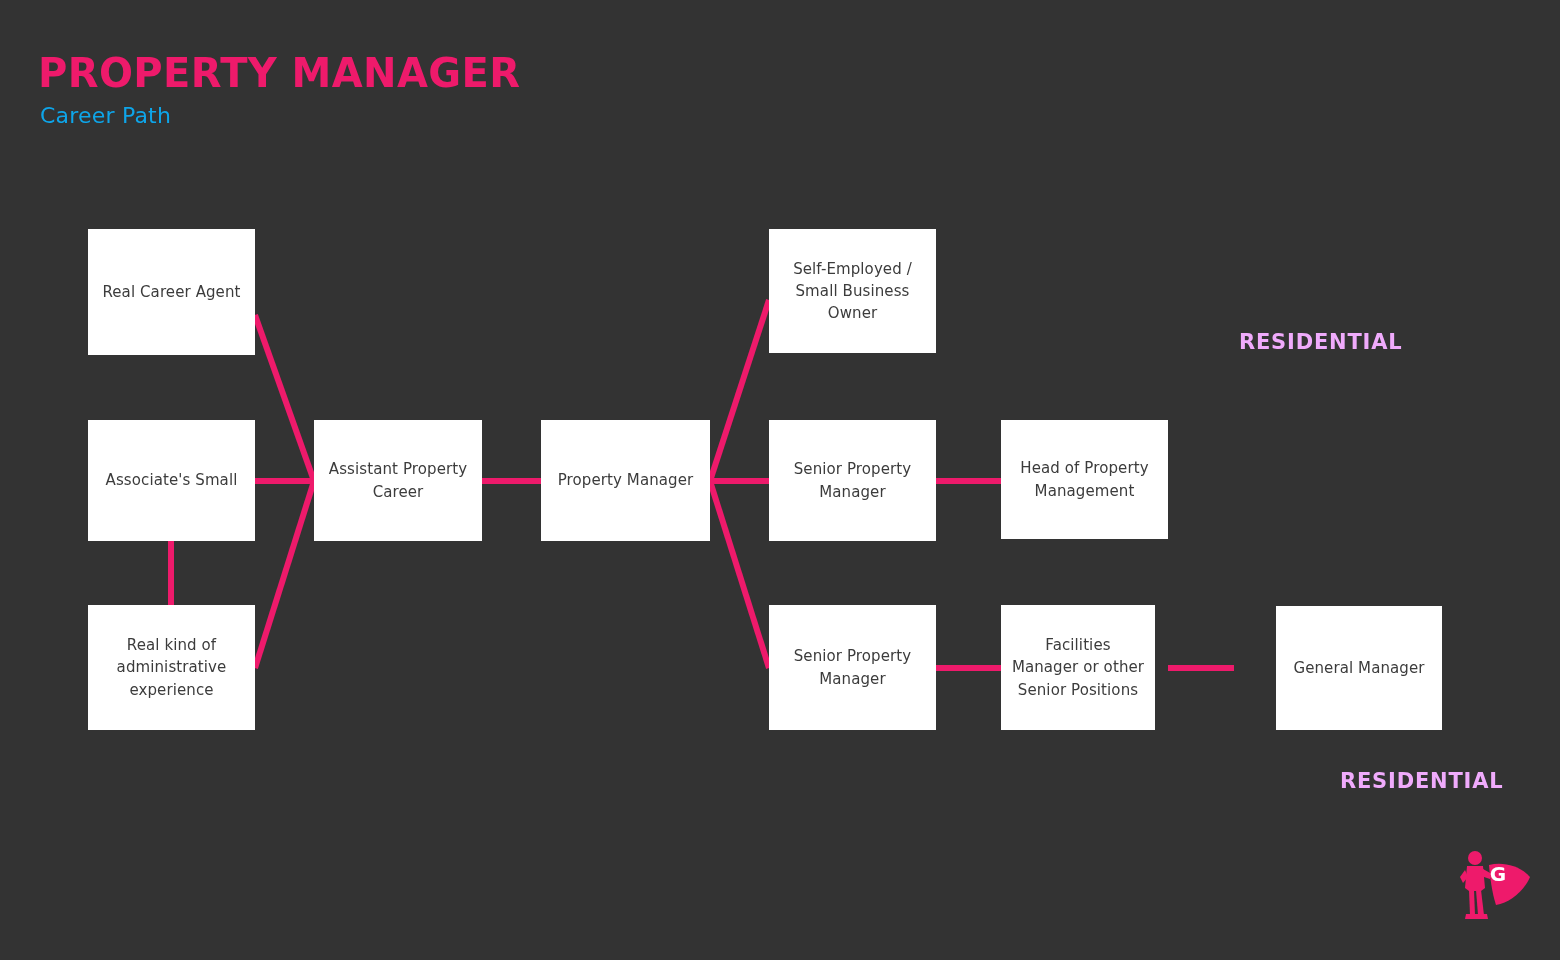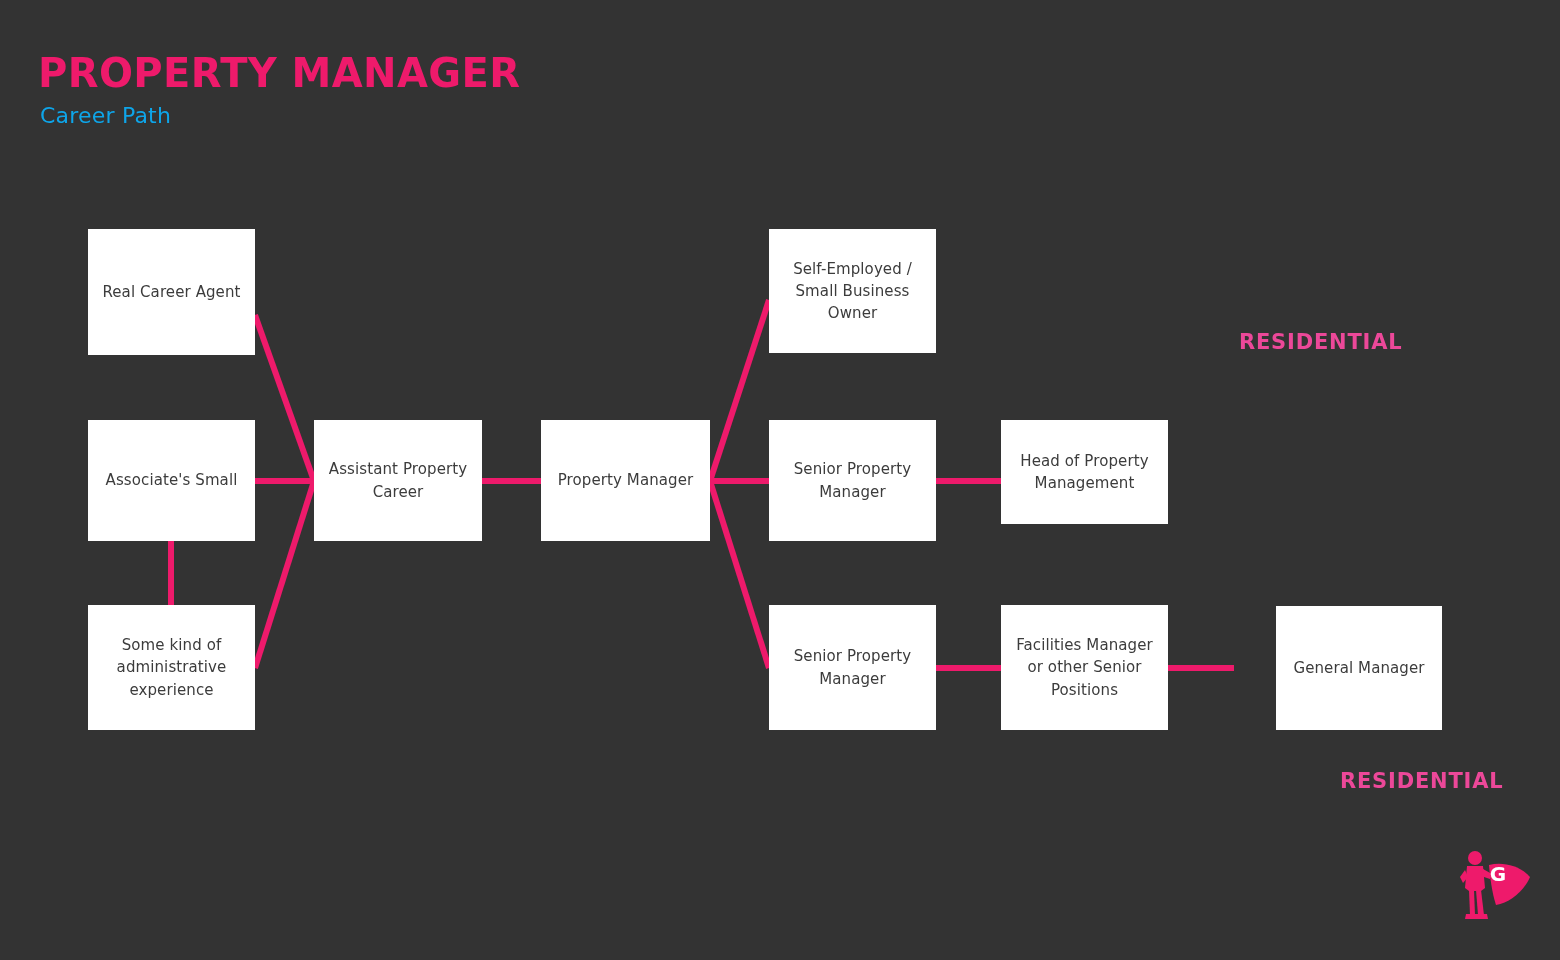--- a/index.html
+++ b/index.html
@@ -67,21 +67,21 @@
   .node span {
     font-size: 15px;
     line-height: 1.48;
     color: #3C3C3C;
     font-weight: 500;
     letter-spacing: 0.1px;
   }
   
   .section-label {
     position: absolute;
-    color: #ec4899;
+    color: #f0abfc;
     font-size: 21px;
     font-weight: bold;
     letter-spacing: 0.8px;
     z-index: 4;
   }
   #label-residential {
     left: 1239px;
     top: 330px;
   }
   #label-commercial {
@@ -123,41 +123,41 @@
     </svg>
 
   <div id="nodes-layer">
       <div class="node" style="left: 88px; top: 229px; width: 167px; height: 126px;">
         <span>Real Career Agent</span>
       </div>
       <div class="node" style="left: 88px; top: 420px; width: 167px; height: 121px;">
         <span>Associate's Small</span>
       </div>
       <div class="node" style="left: 88px; top: 605px; width: 167px; height: 125px;">
-        <span>Some kind of administrative experience</span>
+        <span>Real kind of administrative experience</span>
       </div>
       <div class="node" style="left: 314px; top: 420px; width: 168px; height: 121px;">
         <span>Assistant Property Career</span>
       </div>
       <div class="node" style="left: 541px; top: 420px; width: 169px; height: 121px;">
         <span>Property Manager</span>
       </div>
       <div class="node" style="left: 769px; top: 229px; width: 167px; height: 124px;">
         <span>Self-Employed / Small Business Owner</span>
       </div>
       <div class="node" style="left: 769px; top: 420px; width: 167px; height: 121px;">
         <span>Senior Property Manager</span>
       </div>
-      <div class="node" style="left: 1001px; top: 420px; width: 167px; height: 104px;">
+      <div class="node" style="left: 1001px; top: 420px; width: 167px; height: 119px;">
         <span>Head of Property Management</span>
       </div>
       <div class="node" style="left: 769px; top: 605px; width: 167px; height: 125px;">
         <span>Senior Property Manager</span>
       </div>
-      <div class="node" style="left: 1001px; top: 605px; width: 167px; height: 125px;">
+      <div class="node" style="left: 1001px; top: 605px; width: 154px; height: 125px;">
         <span>Facilities Manager or other Senior Positions</span>
       </div>
       <div class="node" style="left: 1276px; top: 606px; width: 166px; height: 124px;">
         <span>General Manager</span>
       </div>
     </div>
 
   <div class="section-label" id="label-residential">RESIDENTIAL</div>
   <div class="section-label" id="label-commercial">RESIDENTIAL</div>
 

